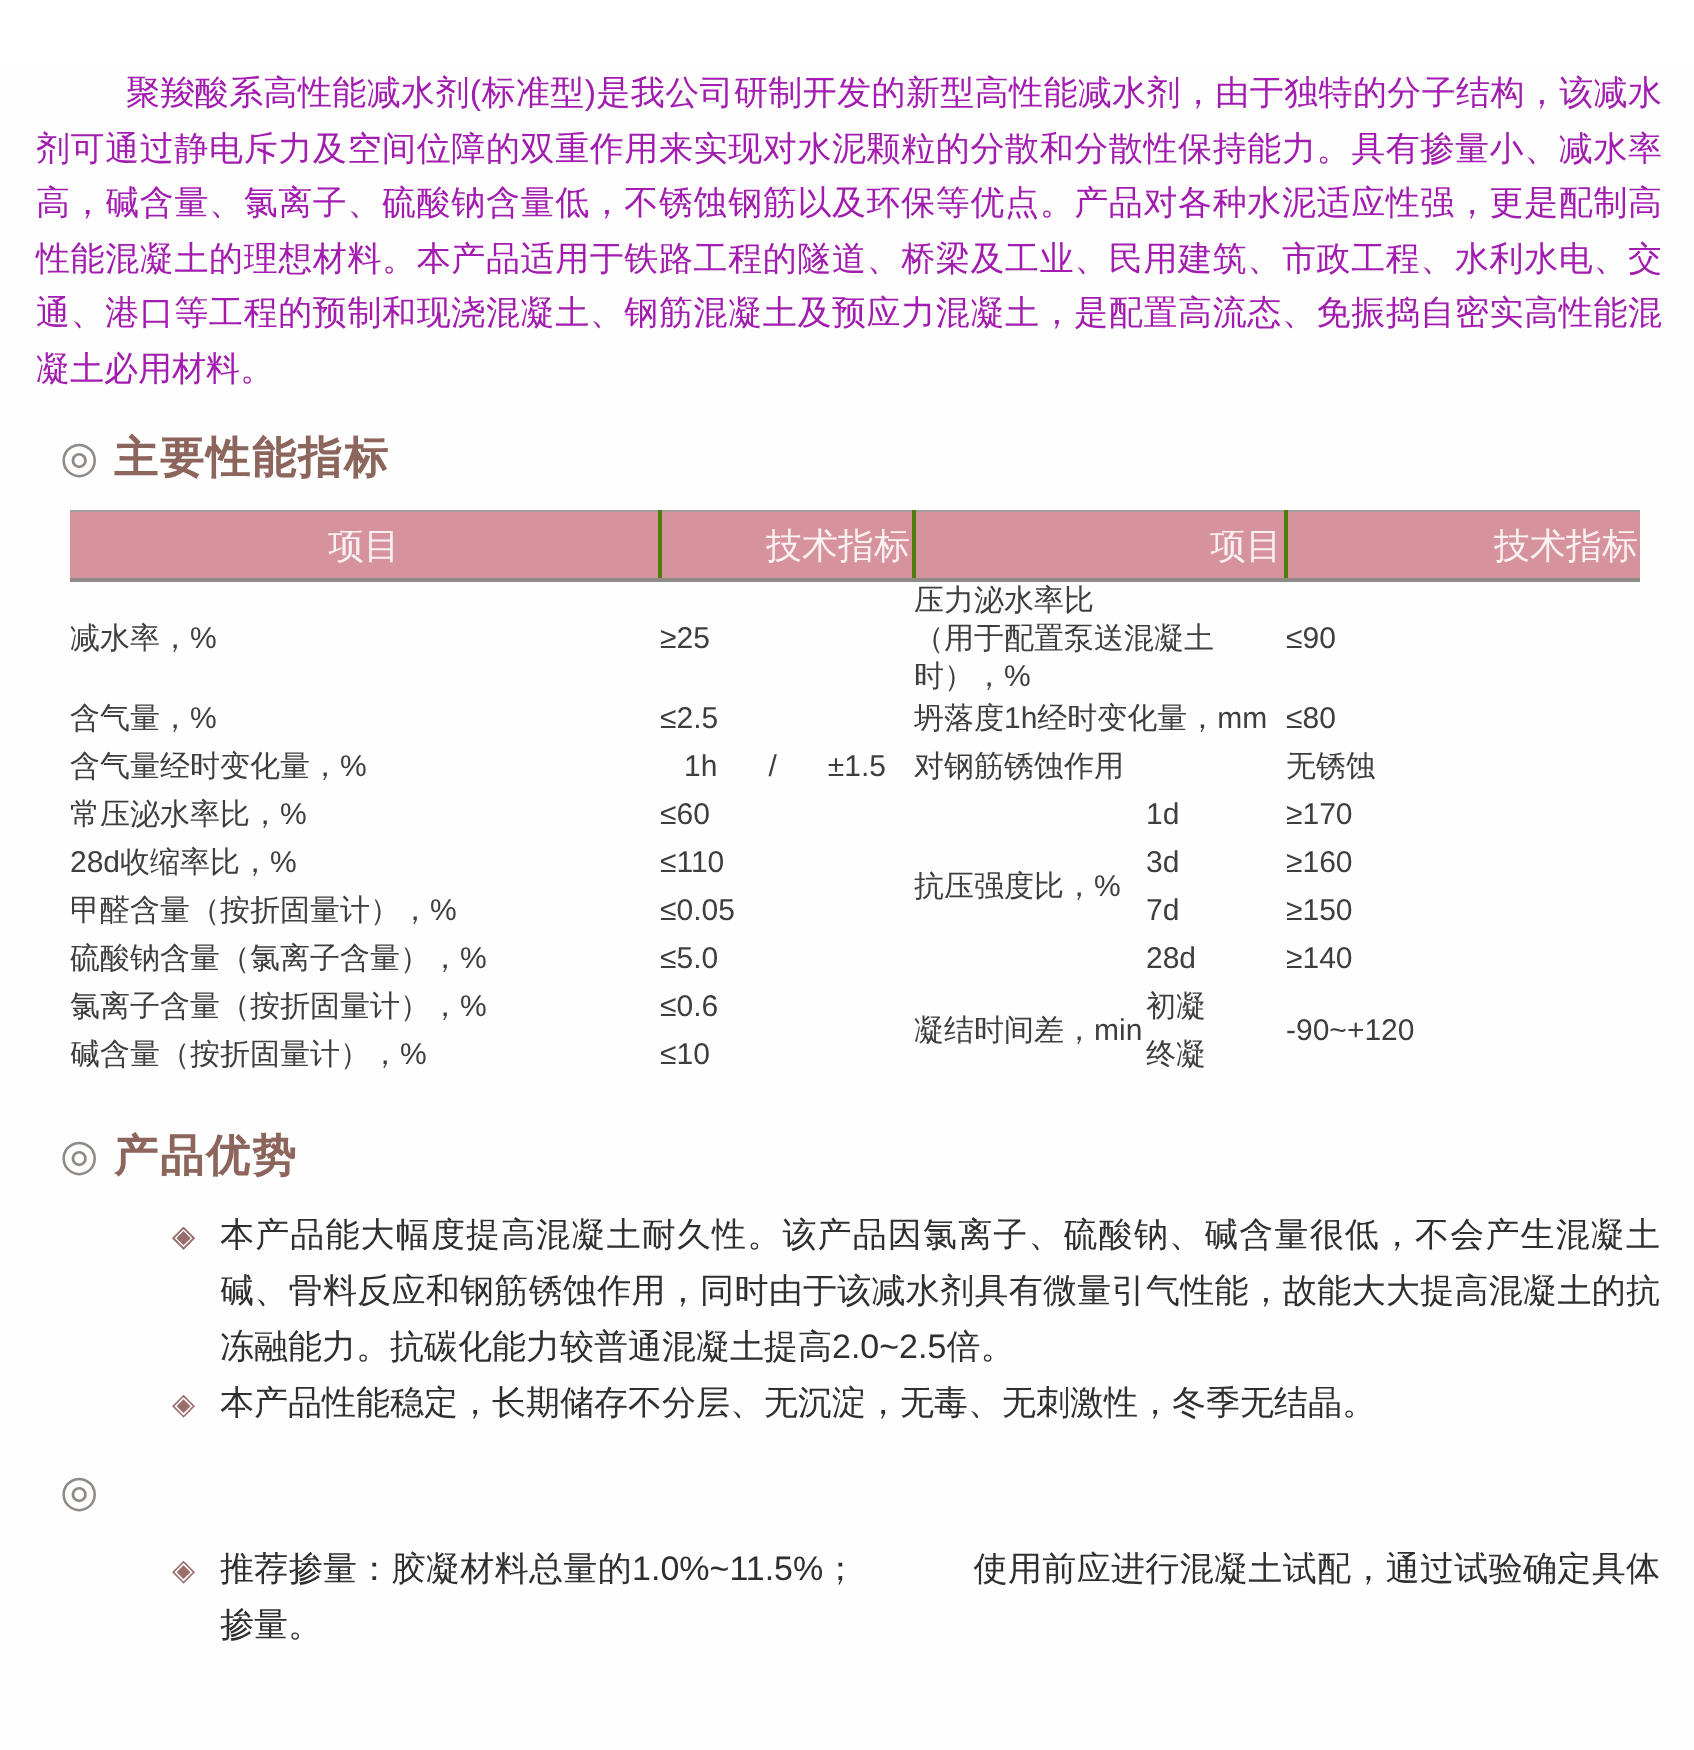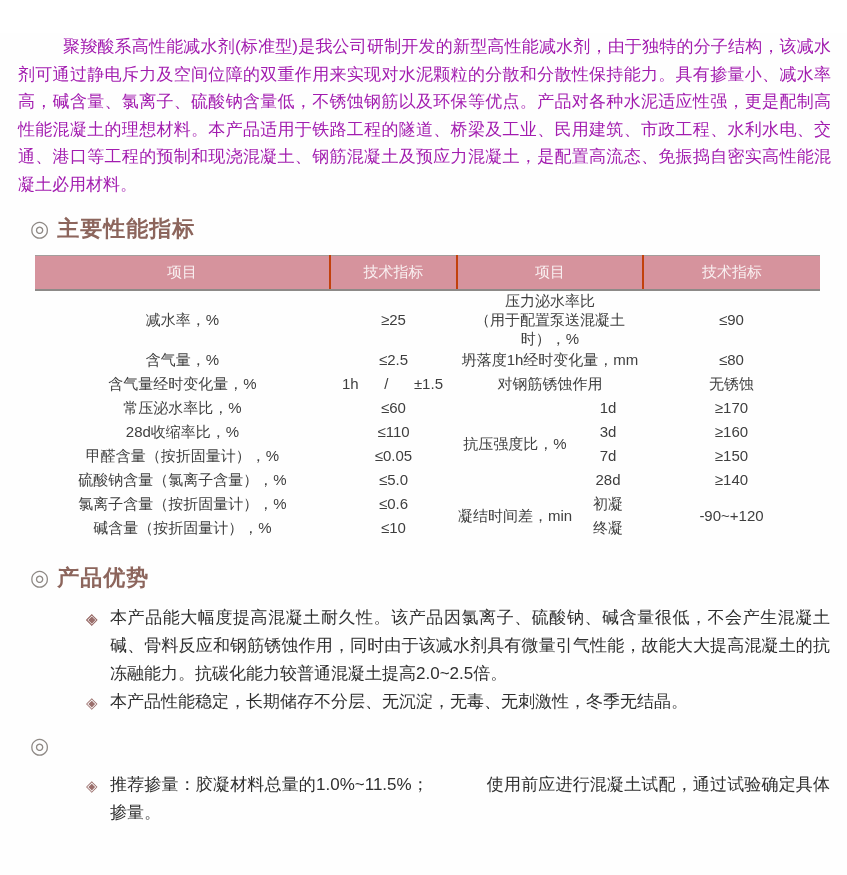--- a/index.html
+++ b/index.html
@@ -38,28 +38,28 @@
   table.perf{
     margin:11px 0 0 35px;
     width:785px;
     border-collapse:collapse;
     font-size:15px;color:#3e3e3e;
   }
   table.perf th{
     background:#d6939d;
     color:#f9f0f1;
     font-weight:normal;
-    font-size:15px;
+    font-size:18px;
     height:31px;
     border-top:1px solid #a39e9c;
     border-bottom:2px solid #8d8a88;
   }
-  table.perf th + th{border-left:2px solid #c2410c;}
+  table.perf th + th{border-left:2px solid #4d7c0f;text-align:right;}
   table.perf td{
-    text-align:center;vertical-align:middle;
+    vertical-align:middle;
     height:24px;padding:0;line-height:1.2;
   }
   table.perf tr.tall td{height:44px;}
   .two-line div{line-height:19px;}
   .val-split{display:flex;justify-content:space-between;padding:0 14px 0 12px;}
 
   
   ul.bullets{list-style:none;margin:0;padding:0;}
   ul.bullets li{
     position:relative;

